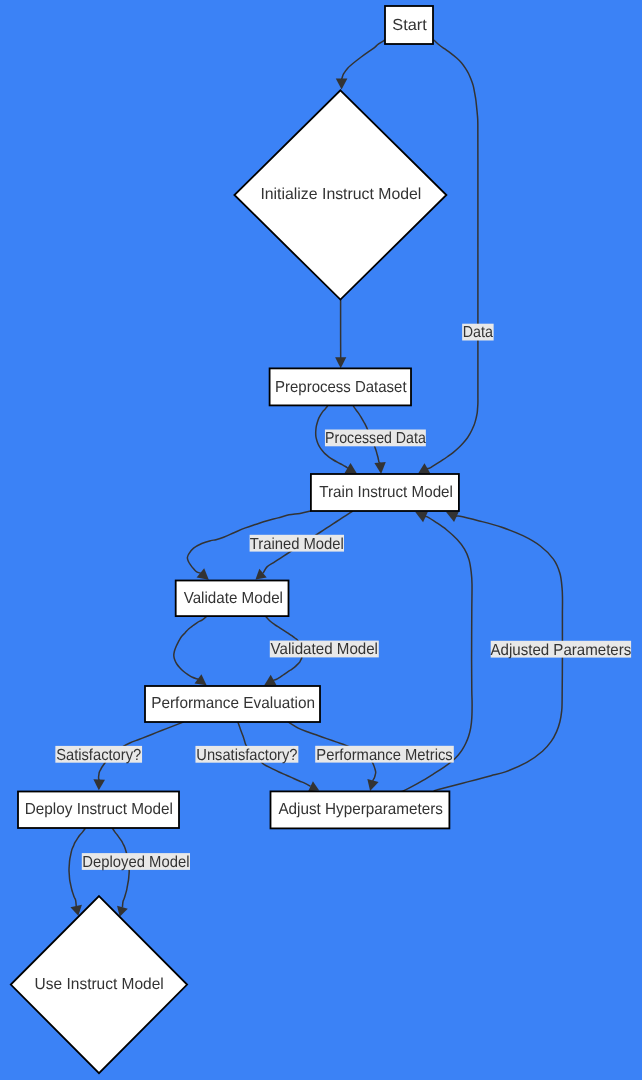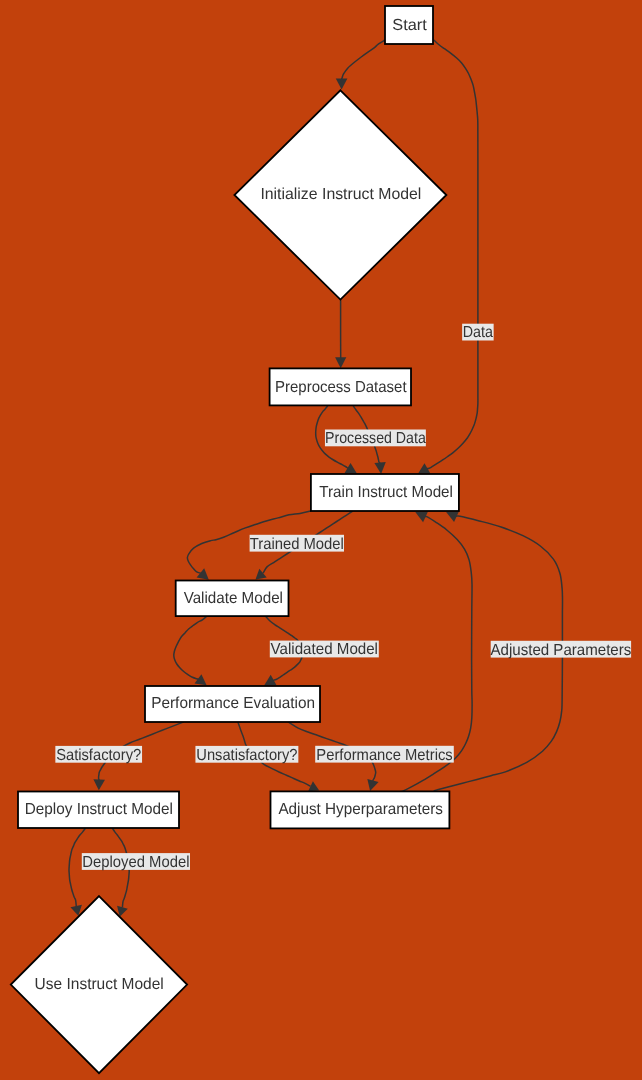--- a/index.html
+++ b/index.html
@@ -1,16 +1,16 @@
 <!DOCTYPE html>
 <html><head>
 <meta charset="utf-8">
 <style>
   html,body{margin:0;padding:0;background:#ffffff;-webkit-font-smoothing:antialiased;text-rendering:geometricPrecision;}
-  #canvas{position:relative;width:642px;height:1080px;background:#c2410c;overflow:hidden;
+  #canvas{position:relative;width:642px;height:1080px;background:#3b82f6;overflow:hidden;
      will-change:transform;transform:translateZ(0);}
   #svg{position:absolute;left:0;top:0;display:block;}
   #nodetexts text,#edgelabels text{paint-order:stroke fill;}
   .nodeshape{fill:#ffffff;stroke:#000000;stroke-width:1.8;}
   .edgepath{fill:none;stroke:#333333;stroke-width:1.5;stroke-linecap:butt;}
   .arrowhead{fill:#333333;}
   .nodelabel{font-family:"Liberation Sans",sans-serif;font-size:16px;fill:#333333;text-anchor:middle;}
   .edgelabel{font-family:"Liberation Sans",sans-serif;font-size:16px;fill:#333333;text-anchor:middle;}
   .labelbg{fill:#e8e8e8;}
 </style>

